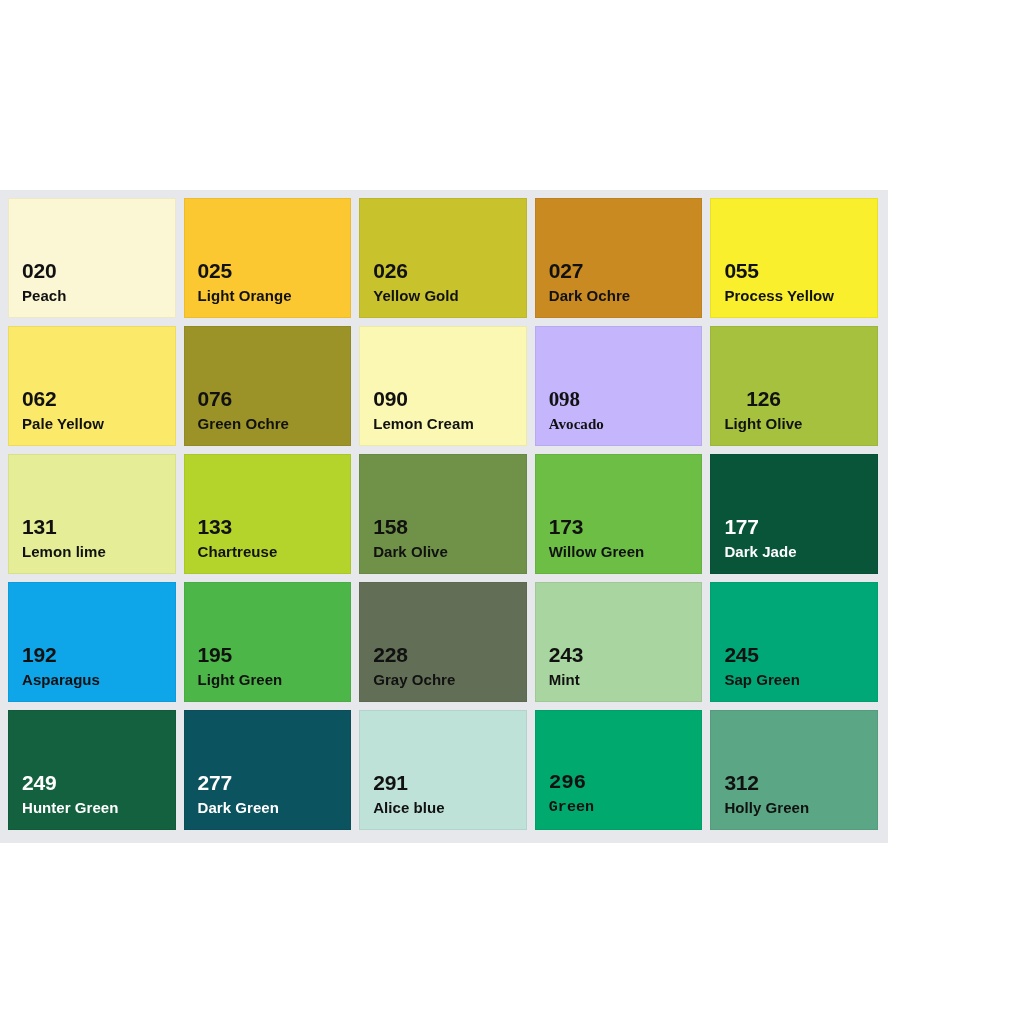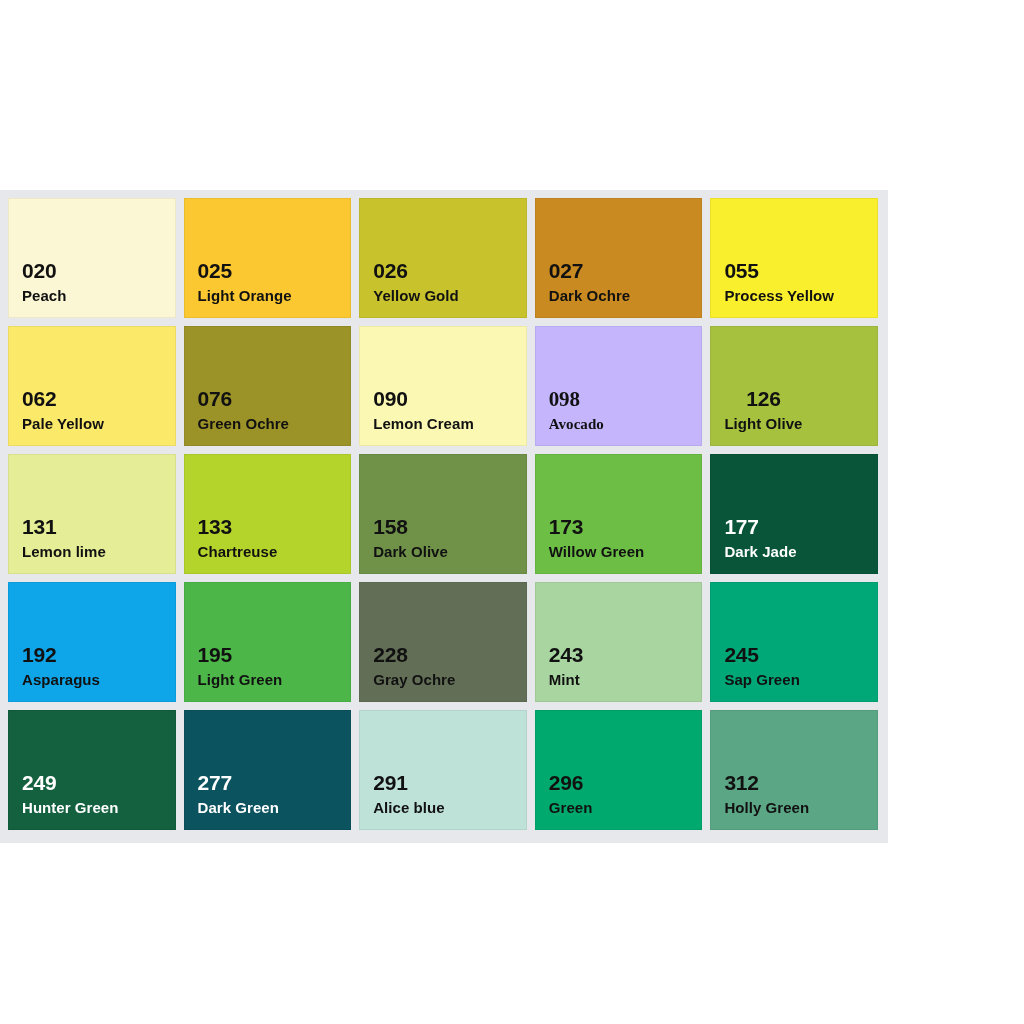--- a/index.html
+++ b/index.html
@@ -221,21 +221,21 @@
             <span class="swatch-code">277</span>
             <span class="swatch-name">Dark Green</span>
           </div>
         </div>
         <div class="swatch dark-text" style="background: rgb(191, 226, 216);">
           <div class="swatch-text">
             <span class="swatch-code">291</span>
             <span class="swatch-name">Alice blue</span>
           </div>
         </div>
-        <div class="swatch dark-text" style="background: rgb(0, 169, 110);">
+        <div class="swatch dark-text" style="background: rgb(0, 169, 110); font-family: Liberation Mono, monospace;">
           <div class="swatch-text">
             <span class="swatch-code">296</span>
             <span class="swatch-name">Green</span>
           </div>
         </div>
         <div class="swatch dark-text" style="background: rgb(91, 166, 132);">
           <div class="swatch-text">
             <span class="swatch-code">312</span>
             <span class="swatch-name">Holly Green</span>
           </div>

